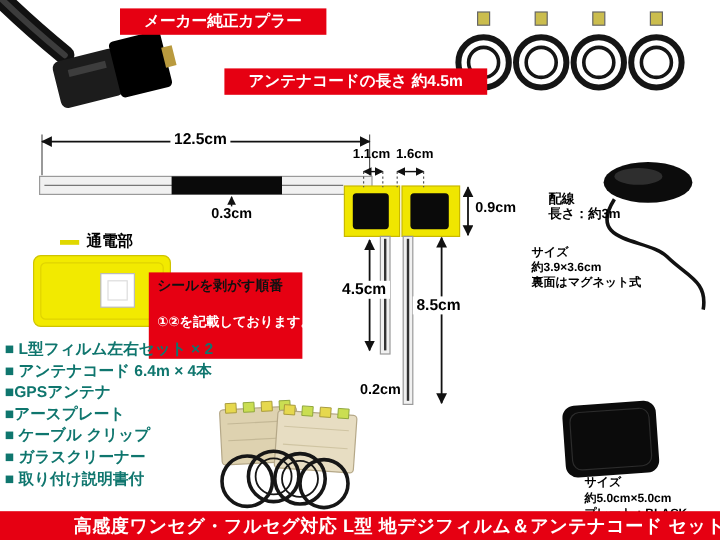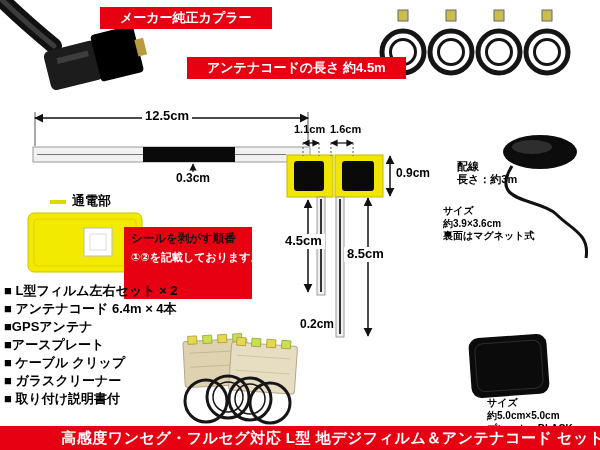--- a/index.html
+++ b/index.html
@@ -12,24 +12,24 @@
   .wbg{background:#fff;padding:0 3px;}
   .redbox{
     position:absolute;background:#e60012;color:#fff;font-weight:bold;
     font-size:13px;padding:2px 20px;white-space:nowrap;line-height:1.35;
   }
   .sealbox{
     position:absolute;left:124px;top:227px;width:128px;height:72px;
     background:#e60012;padding:4px 5px 4px 7px;box-sizing:border-box;
   }
   .sealbox .l1{font-size:11.5px;font-weight:bold;color:#111;white-space:nowrap;}
-  .sealbox .l2{font-size:11px;font-weight:bold;color:#fff;white-space:nowrap;margin-top:4px;}
+  .sealbox .l2{font-size:11px;font-weight:bold;color:#fff;white-space:nowrap;margin-top:15px;}
   .items{
     position:absolute;left:4px;top:283px;display:flex;flex-direction:column;gap:2px;
-    font-size:13px;font-weight:bold;color:#000000;line-height:16px;white-space:nowrap;
+    font-size:13px;font-weight:bold;color:#0f766e;line-height:16px;white-space:nowrap;
   }
   .gpslbl{position:absolute;font-weight:bold;color:#000;}
   .banner{
     position:absolute;left:0;bottom:0;width:600px;height:24px;background:#e60012;
     color:#fff;font-weight:bold;font-size:15px;display:flex;align-items:center;
     justify-content:center;white-space:nowrap;letter-spacing:0.5px;padding-left:33px;
   }
 </style>
 </head>
 <body>

